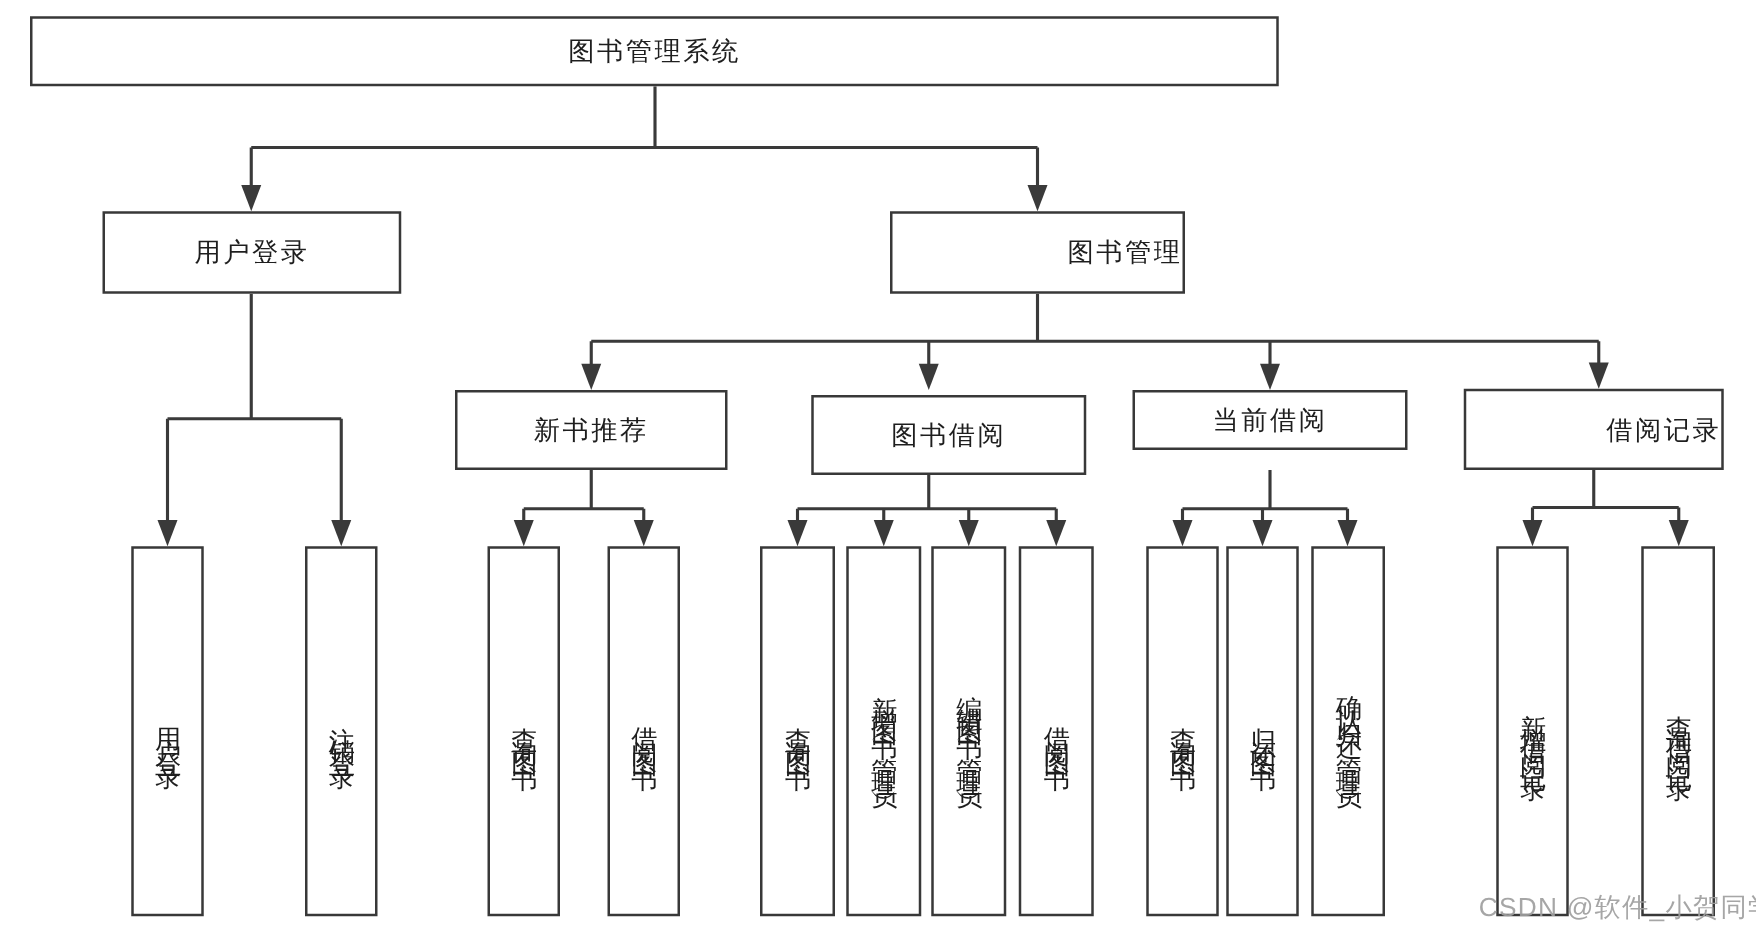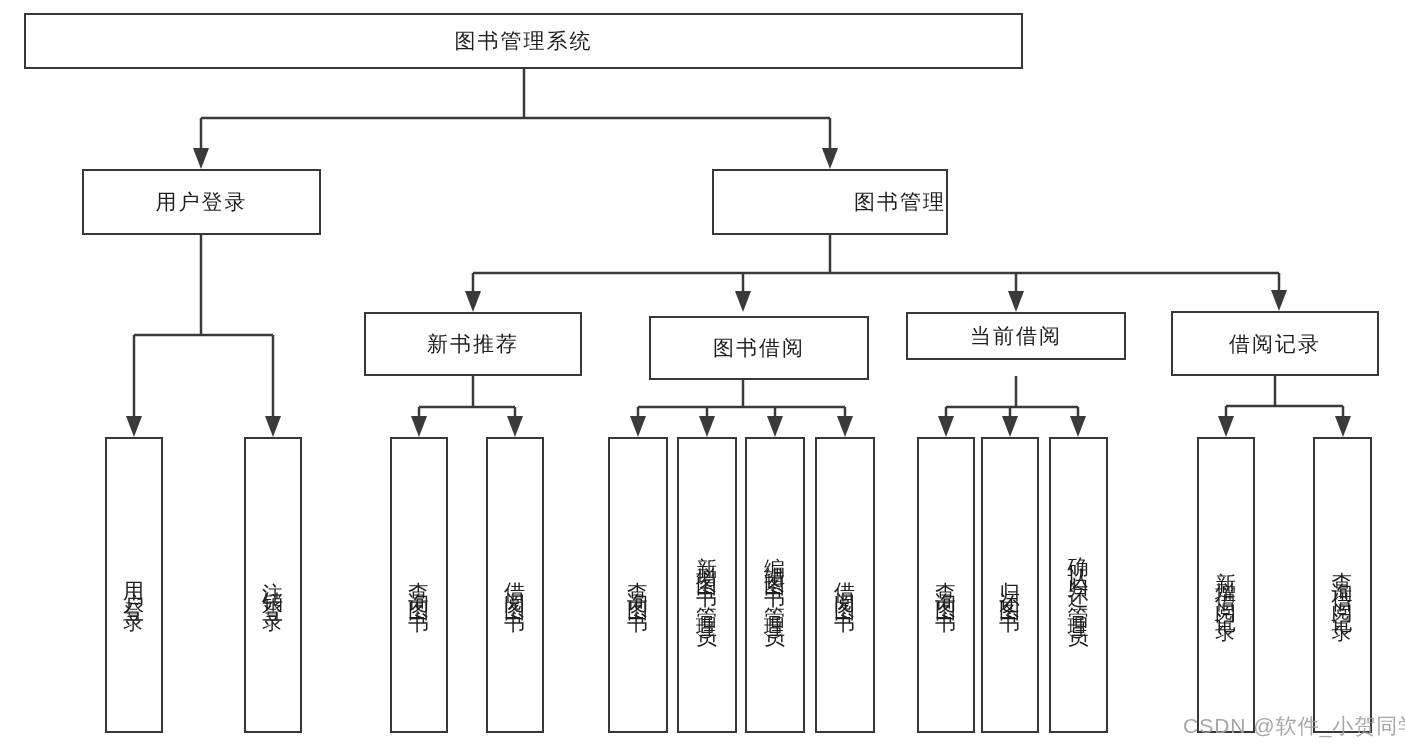--- a/index.html
+++ b/index.html
@@ -37,21 +37,21 @@
     line-height: 1.1;
     white-space: nowrap;
   }
   
   #n-root           { left: 24px;  top: 13px;  width: 999px; height: 56px; }
   #n-user-login     { left: 82px;  top: 169px; width: 239px; height: 66px; }
   #n-book-mgmt      { left: 712px; top: 169px; width: 236px; height: 66px; justify-content: flex-end; }
   #n-new-book-rec   { left: 364px; top: 312px; width: 218px; height: 64px; text-align: center; }
   #n-book-borrow    { left: 633px; top: 316px; width: 220px; height: 64px; margin-left: 16px; }
   #n-current-borrow { left: 906px; top: 312px; width: 220px; height: 48px; }
-  #n-borrow-record  { left: 1171px; top: 311px; width: 208px; height: 65px; }
+  #n-borrow-record  { left: 1171px; top: 311px; width: 208px; height: 65px; justify-content: flex-end; }
   
   #n-leaf-1  { left: 105px;  width: 58px; }
   #n-leaf-2  { left: 244px;  width: 58px; }
   #n-leaf-3  { left: 390px;  width: 58px; }
   #n-leaf-4  { left: 486px;  width: 58px; }
   #n-leaf-5  { left: 608px;  width: 60px; }
   #n-leaf-6  { left: 677px;  width: 60px; }
   #n-leaf-7  { left: 745px;  width: 60px; }
   #n-leaf-8  { left: 815px;  width: 60px; }
   #n-leaf-9  { left: 917px;  width: 58px; }

